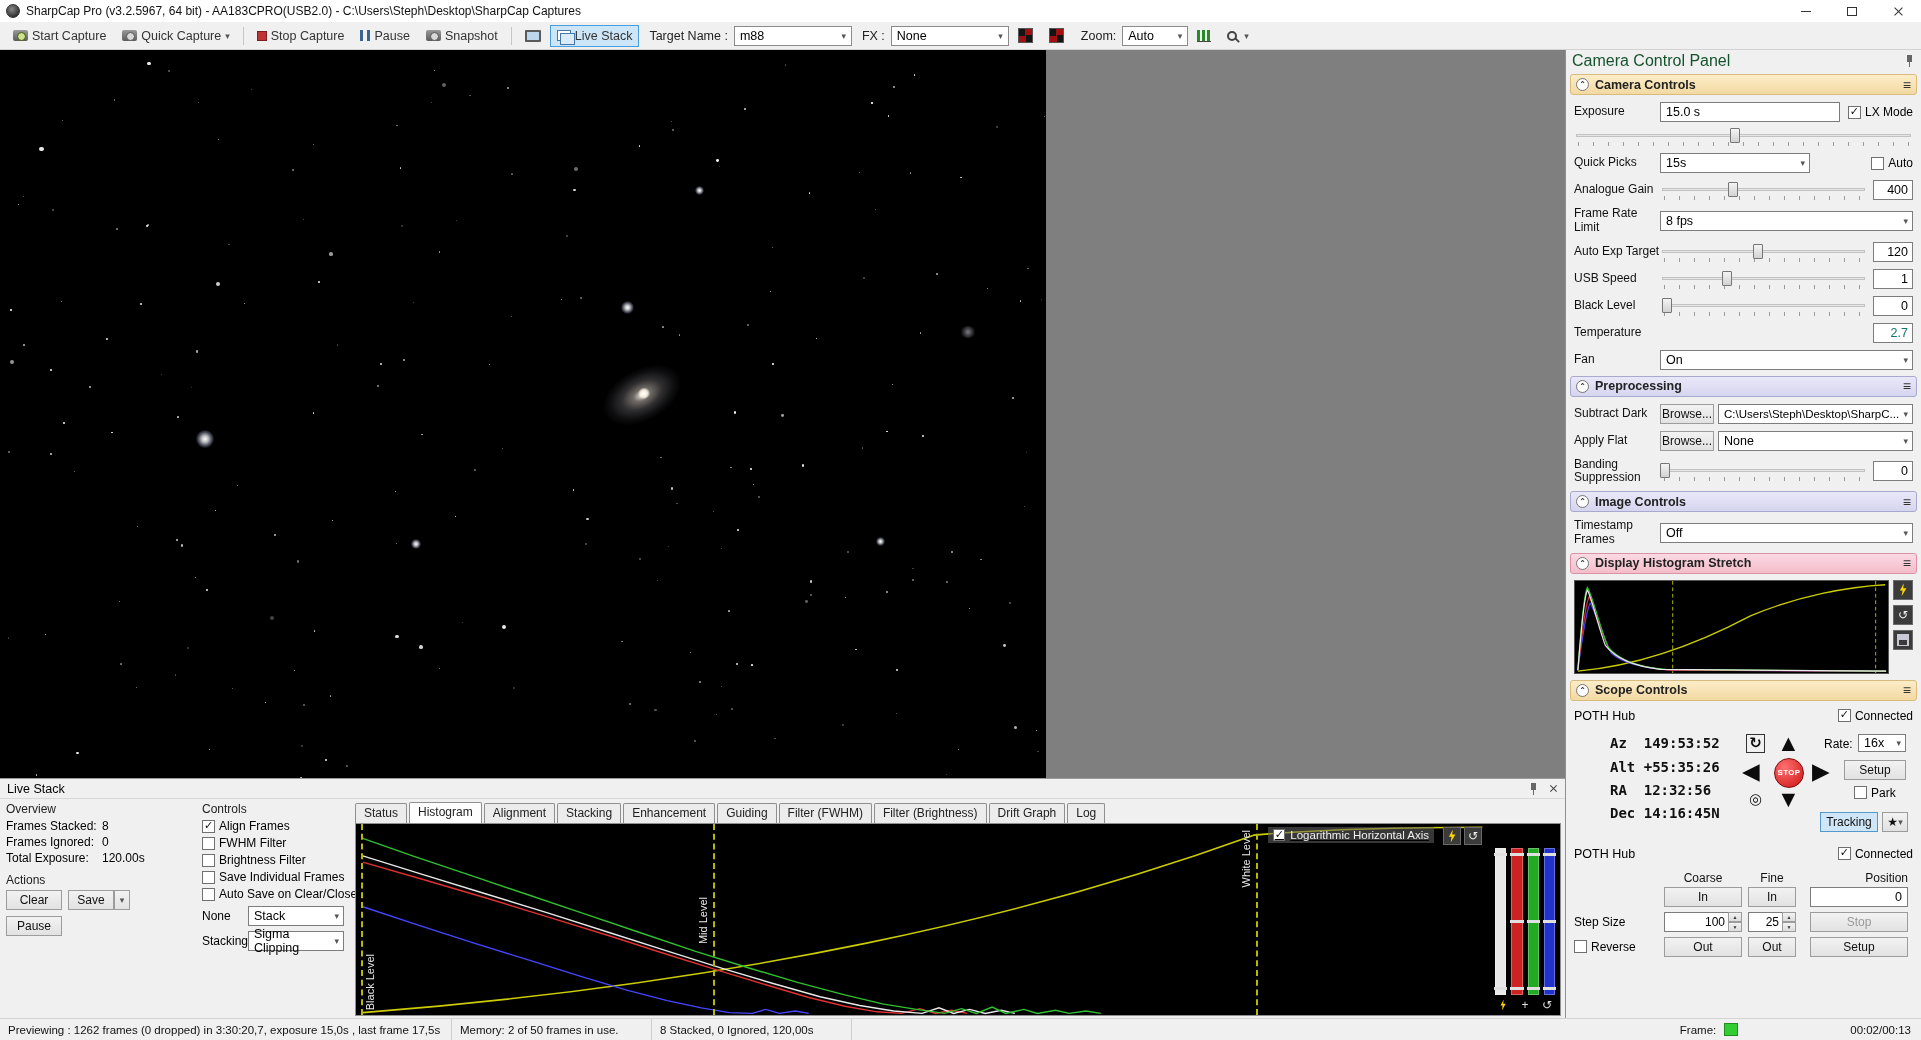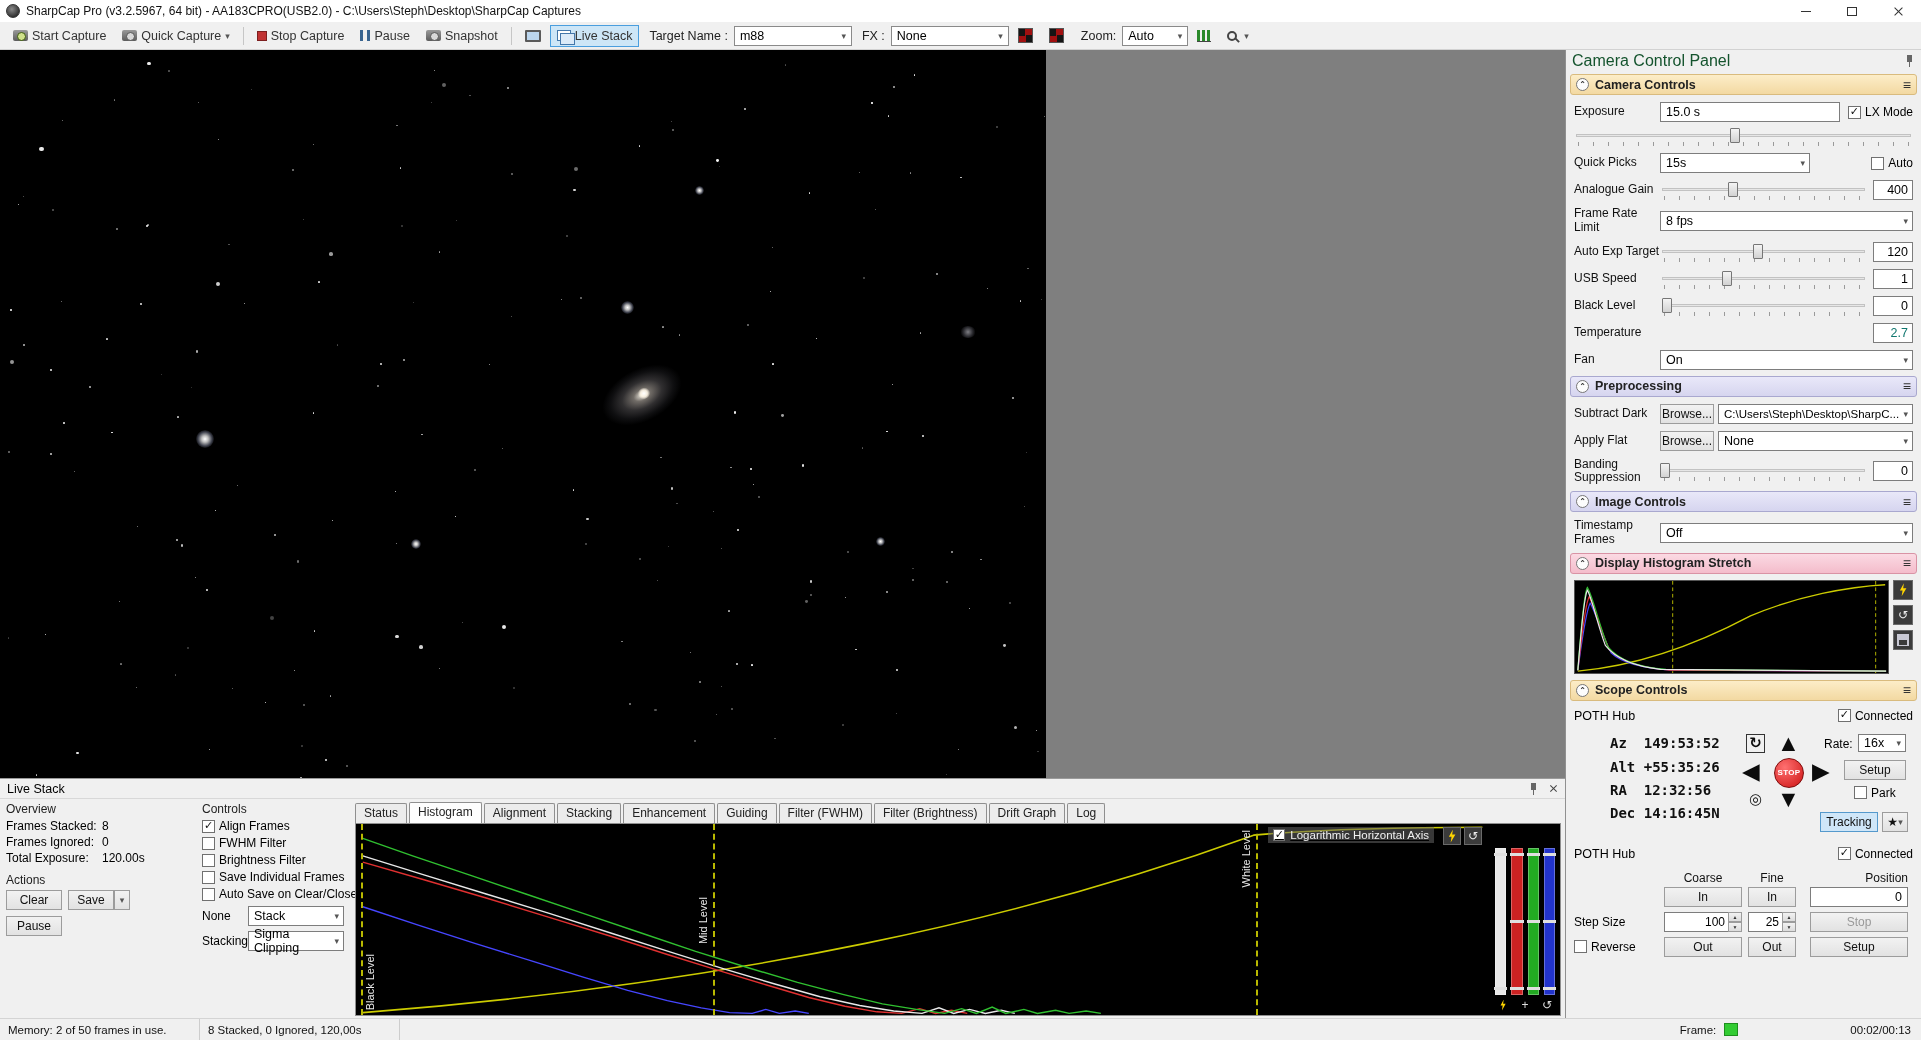--- a/index.html
+++ b/index.html
@@ -875,20 +875,21 @@
           <span class="cb-lbl">Reverse</span>
         </span>
         <span class="btn fc1">Out</span>
         <span class="btn fc2">Out</span>
         <span class="btn fc3">Setup</span>
       </div>
     </div>
   </div>
 
   <div class="status-bar">
+    <span class="sb-seg" style="width:452px;">Previewing : 1262 frames (0 dropped) in 3:30:20,7, exposure 15,0s , last frame 17,5s</span>
     <span class="sb-seg" style="width:200px;">Memory: 2 of 50 frames in use.</span>
     <span class="sb-seg" style="width:200px;">8 Stacked, 0 Ignored, 120,00s</span>
     <span class="sb-right">
       <span>Frame:</span>
       <span class="prog-block"></span>
       <span style="width:96px;"></span>
       <span>00:02/00:13</span>
     </span>
   </div>
 

